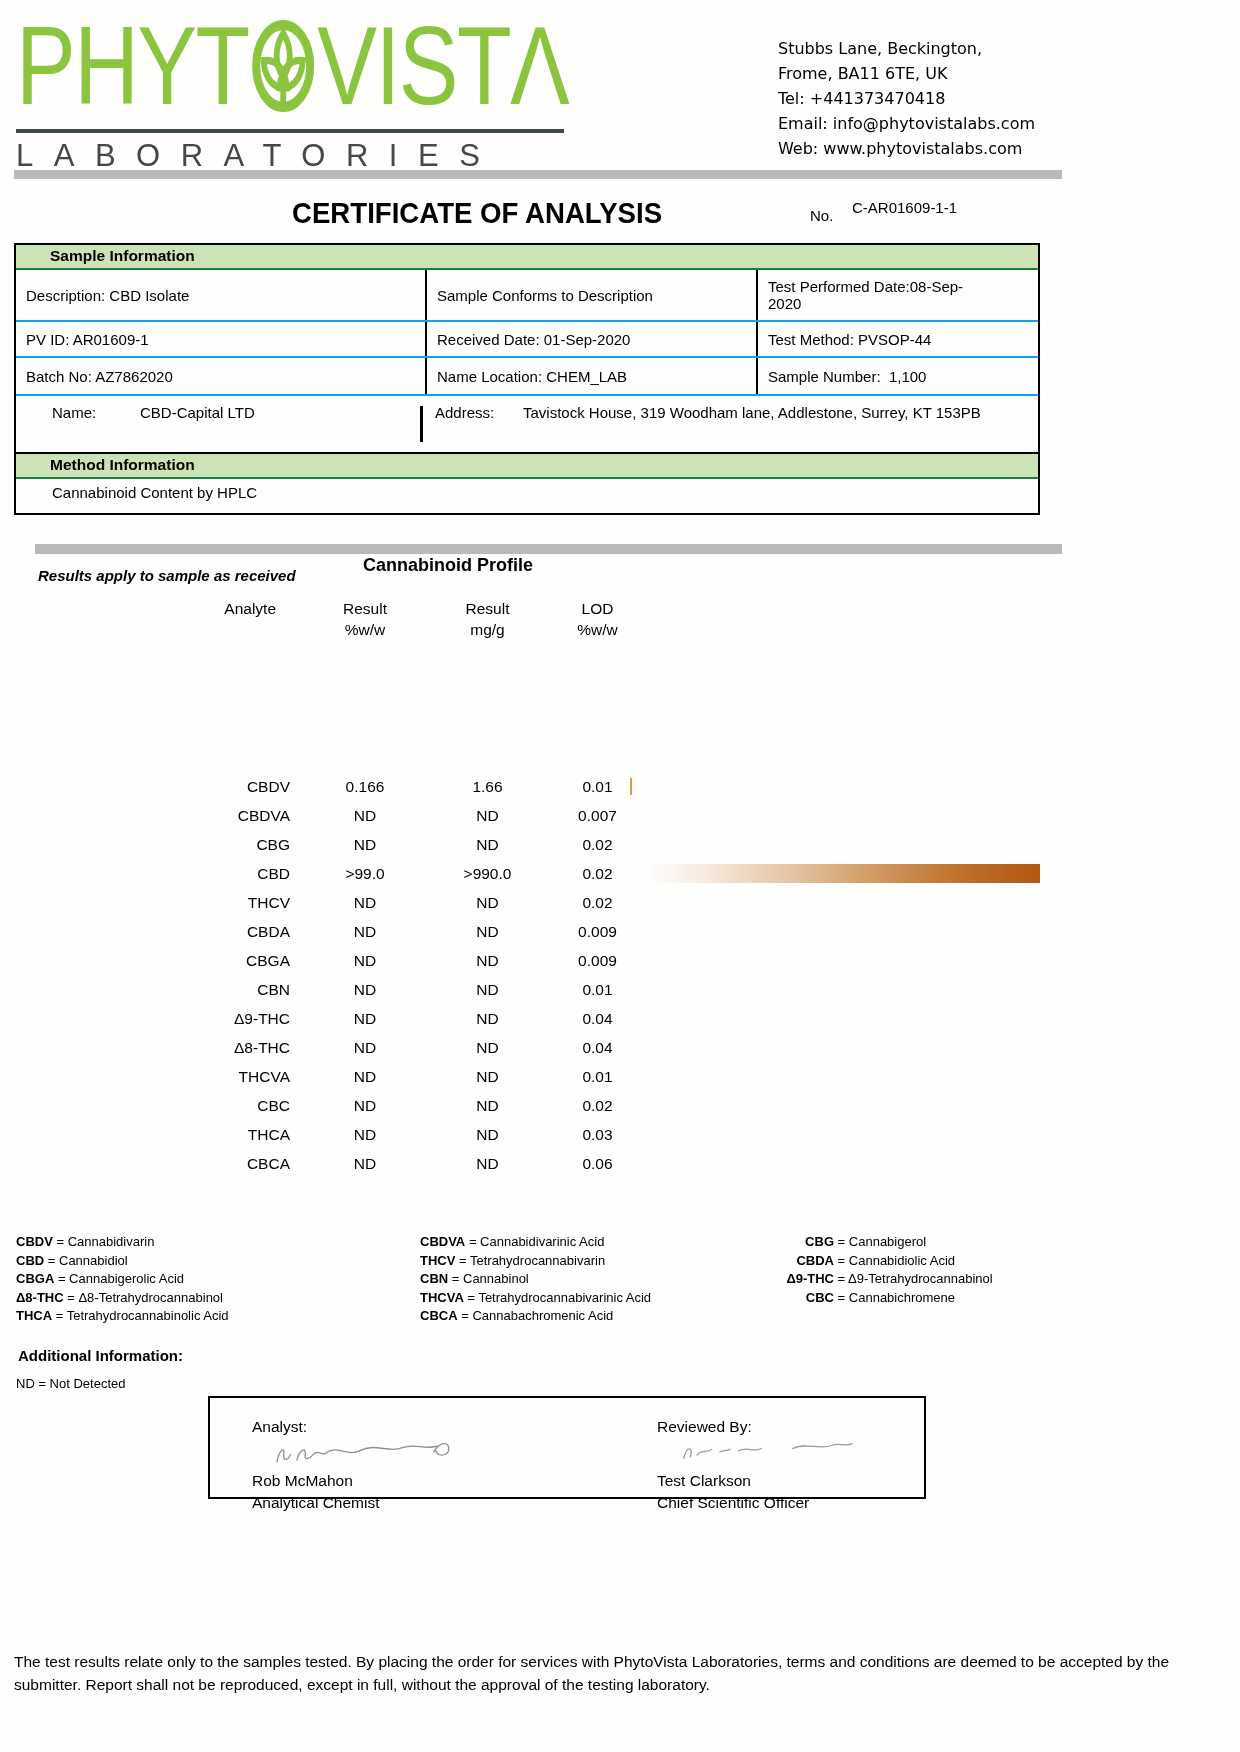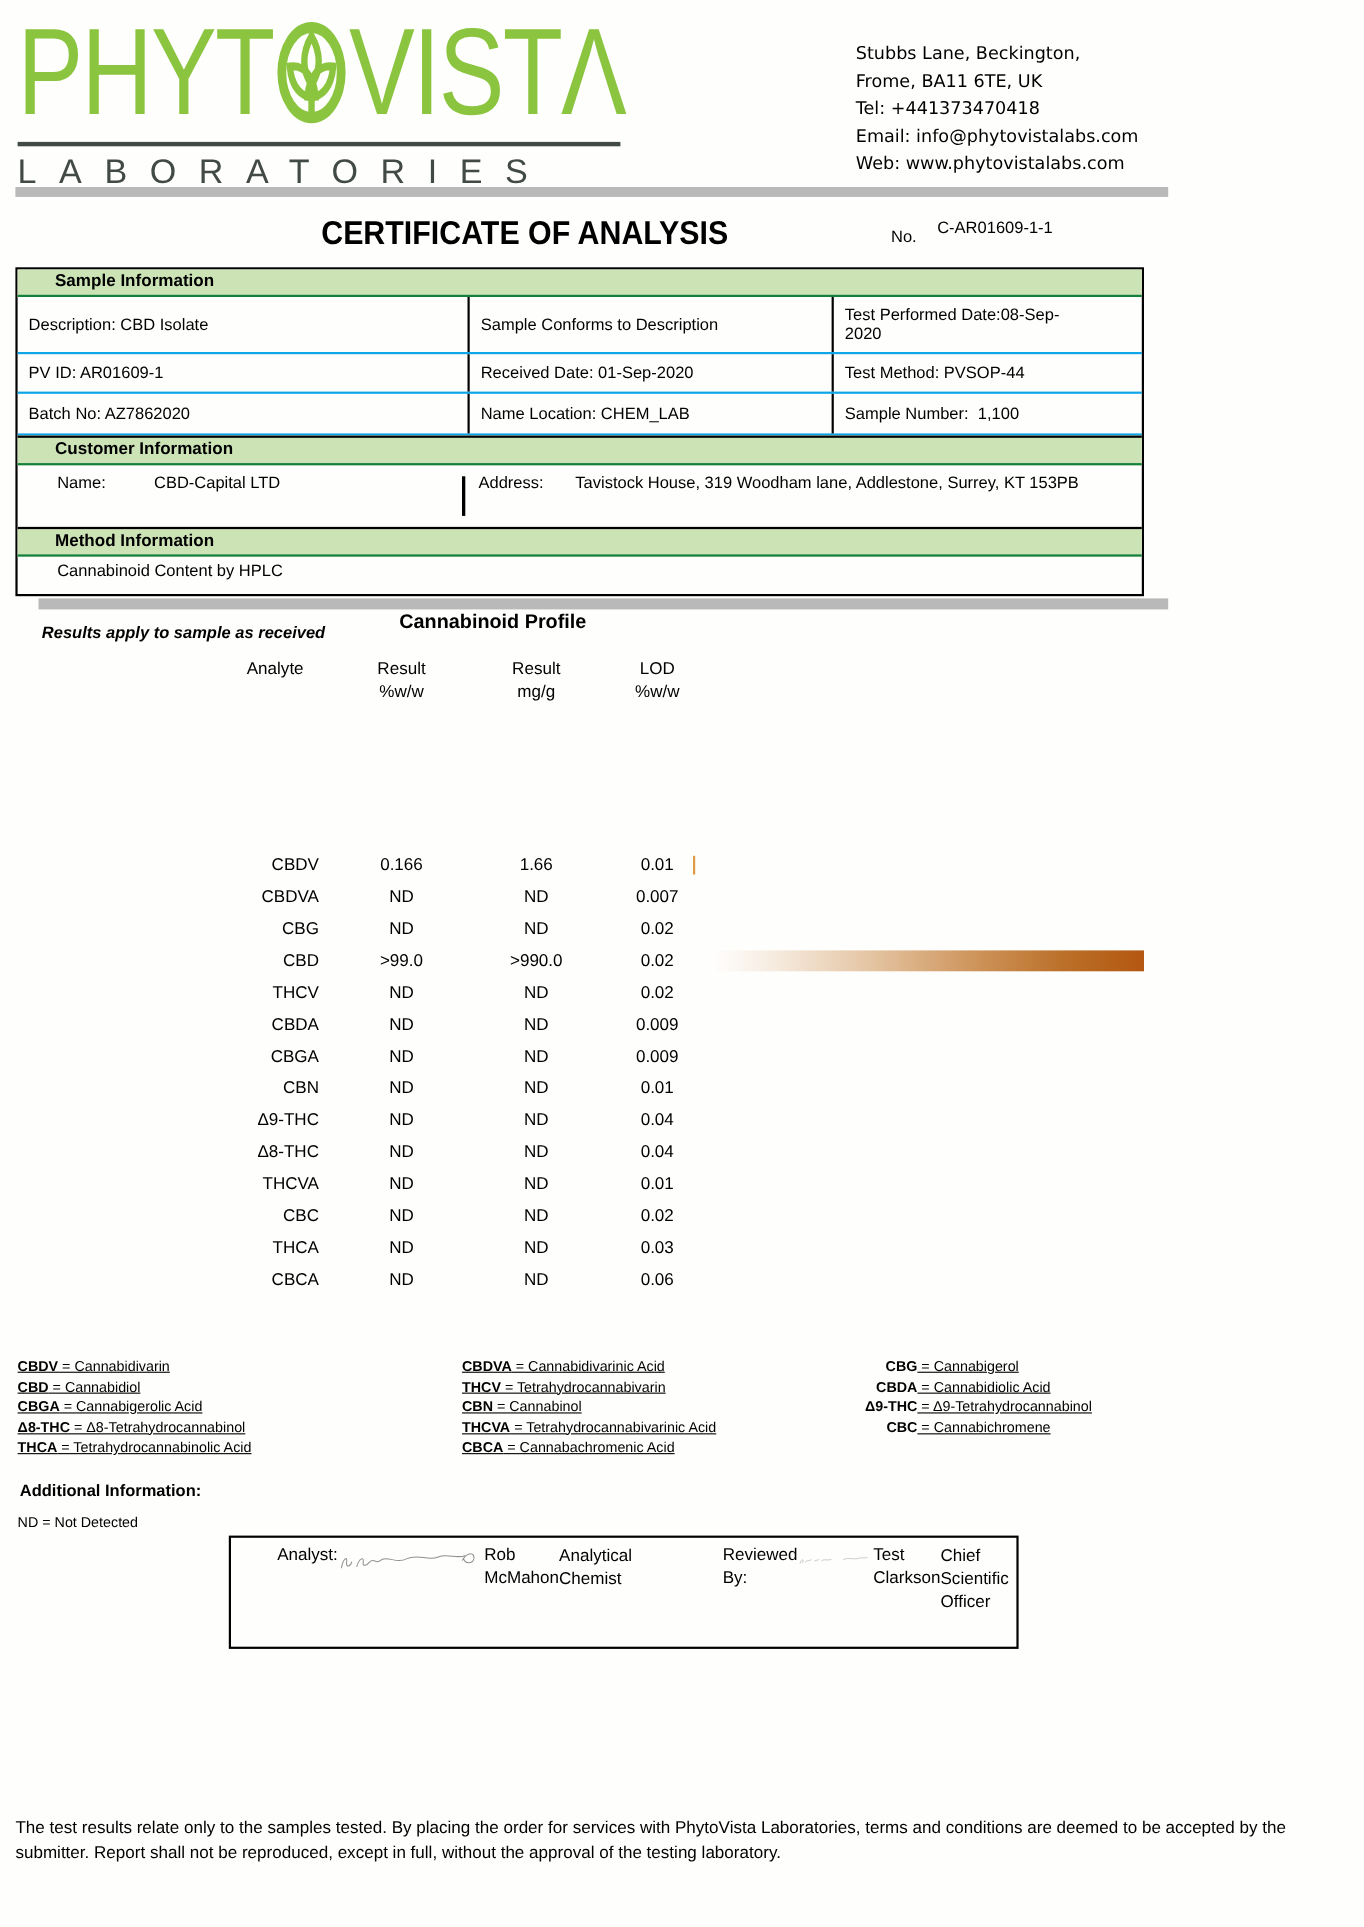--- a/index.html
+++ b/index.html
@@ -68,34 +68,34 @@
   .phead .c0{padding-right:14px;}
   .psub{margin-top:3px;}
   .prows{position:absolute;left:0;top:172px;width:1040px;}
   .prow{height:29px;position:relative;}
   .cursor{position:absolute;left:630px;top:6px;width:2px;height:17px;background:var(--cursor);}
   .gradbar{position:absolute;left:645px;top:5px;width:395px;height:19px;
            background:linear-gradient(90deg,#ffffff 0%,#f6ebdf 15%,#e3c3a0 38%,#cd9258 62%,#bb6f28 82%,var(--brown) 100%);}
 
   
   .legend{position:absolute;left:0;top:1233px;width:1240px;font-size:13px;}
-  .lcol{position:absolute;top:0;text-decoration:underline;}
+  .lcol{position:absolute;top:0;}
   .lcol1{left:16px;}
   .lcol2{left:420px;}
   .lcol3{left:762px;}
   .litem{line-height:18.5px;white-space:nowrap;}
   .litem b{font-weight:bold;}
   .lcol3 .labbr{display:inline-block;width:72px;text-align:right;}
 
   .add-head{position:absolute;left:18px;top:1347px;font-size:15px;font-weight:bold;}
   .nd-note{position:absolute;left:16px;top:1376px;font-size:13px;}
 
   
   .sigbox{position:absolute;left:208px;top:1396px;width:718px;height:103px;border:2px solid #000;}
-  .sigcol{position:absolute;top:5px;display:flex;flex-direction:row;}
+  .sigcol{position:absolute;top:18px;display:flex;flex-direction:column;}
   .sigcol.left{left:42px;width:330px;}
   .sigcol.right{left:447px;width:260px;}
   .siglabel,.signame,.sigtitle{font-size:15.5px;line-height:21px;}
   .sig-svg{height:33px;width:230px;}
   .sigtitle{margin-top:1px;}
 
   
   .footer{position:absolute;left:14px;top:1650px;width:1160px;font-size:15.5px;line-height:23px;}
 </style>
 </head>
@@ -146,21 +146,20 @@
       <div class="icell c1">PV ID: AR01609-1</div>
       <div class="icell c2">Received Date: 01-Sep-2020</div>
       <div class="icell c3">Test Method: PVSOP-44</div>
     </div>
     <div class="irow r3">
       <div class="icell c1">Batch No: AZ7862020</div>
       <div class="icell c2">Name Location: CHEM_LAB</div>
       <div class="icell c3">Sample Number:  1,100</div>
     </div>
 
-    <div class="section-bar">Customer Information</div>
     <div class="cust-row">
       <div class="cust-left">
         <span class="flabel">Name:</span>
         <span class="fvalue">CBD-Capital LTD</span>
       </div>
       <div class="cust-divider"></div>
       <div class="cust-right">
         <span class="flabel">Address:</span>
         <span class="fvalue addr-value">Tavistock House, 319 Woodham lane, Addlestone, Surrey, KT 153PB</span>
       </div>

